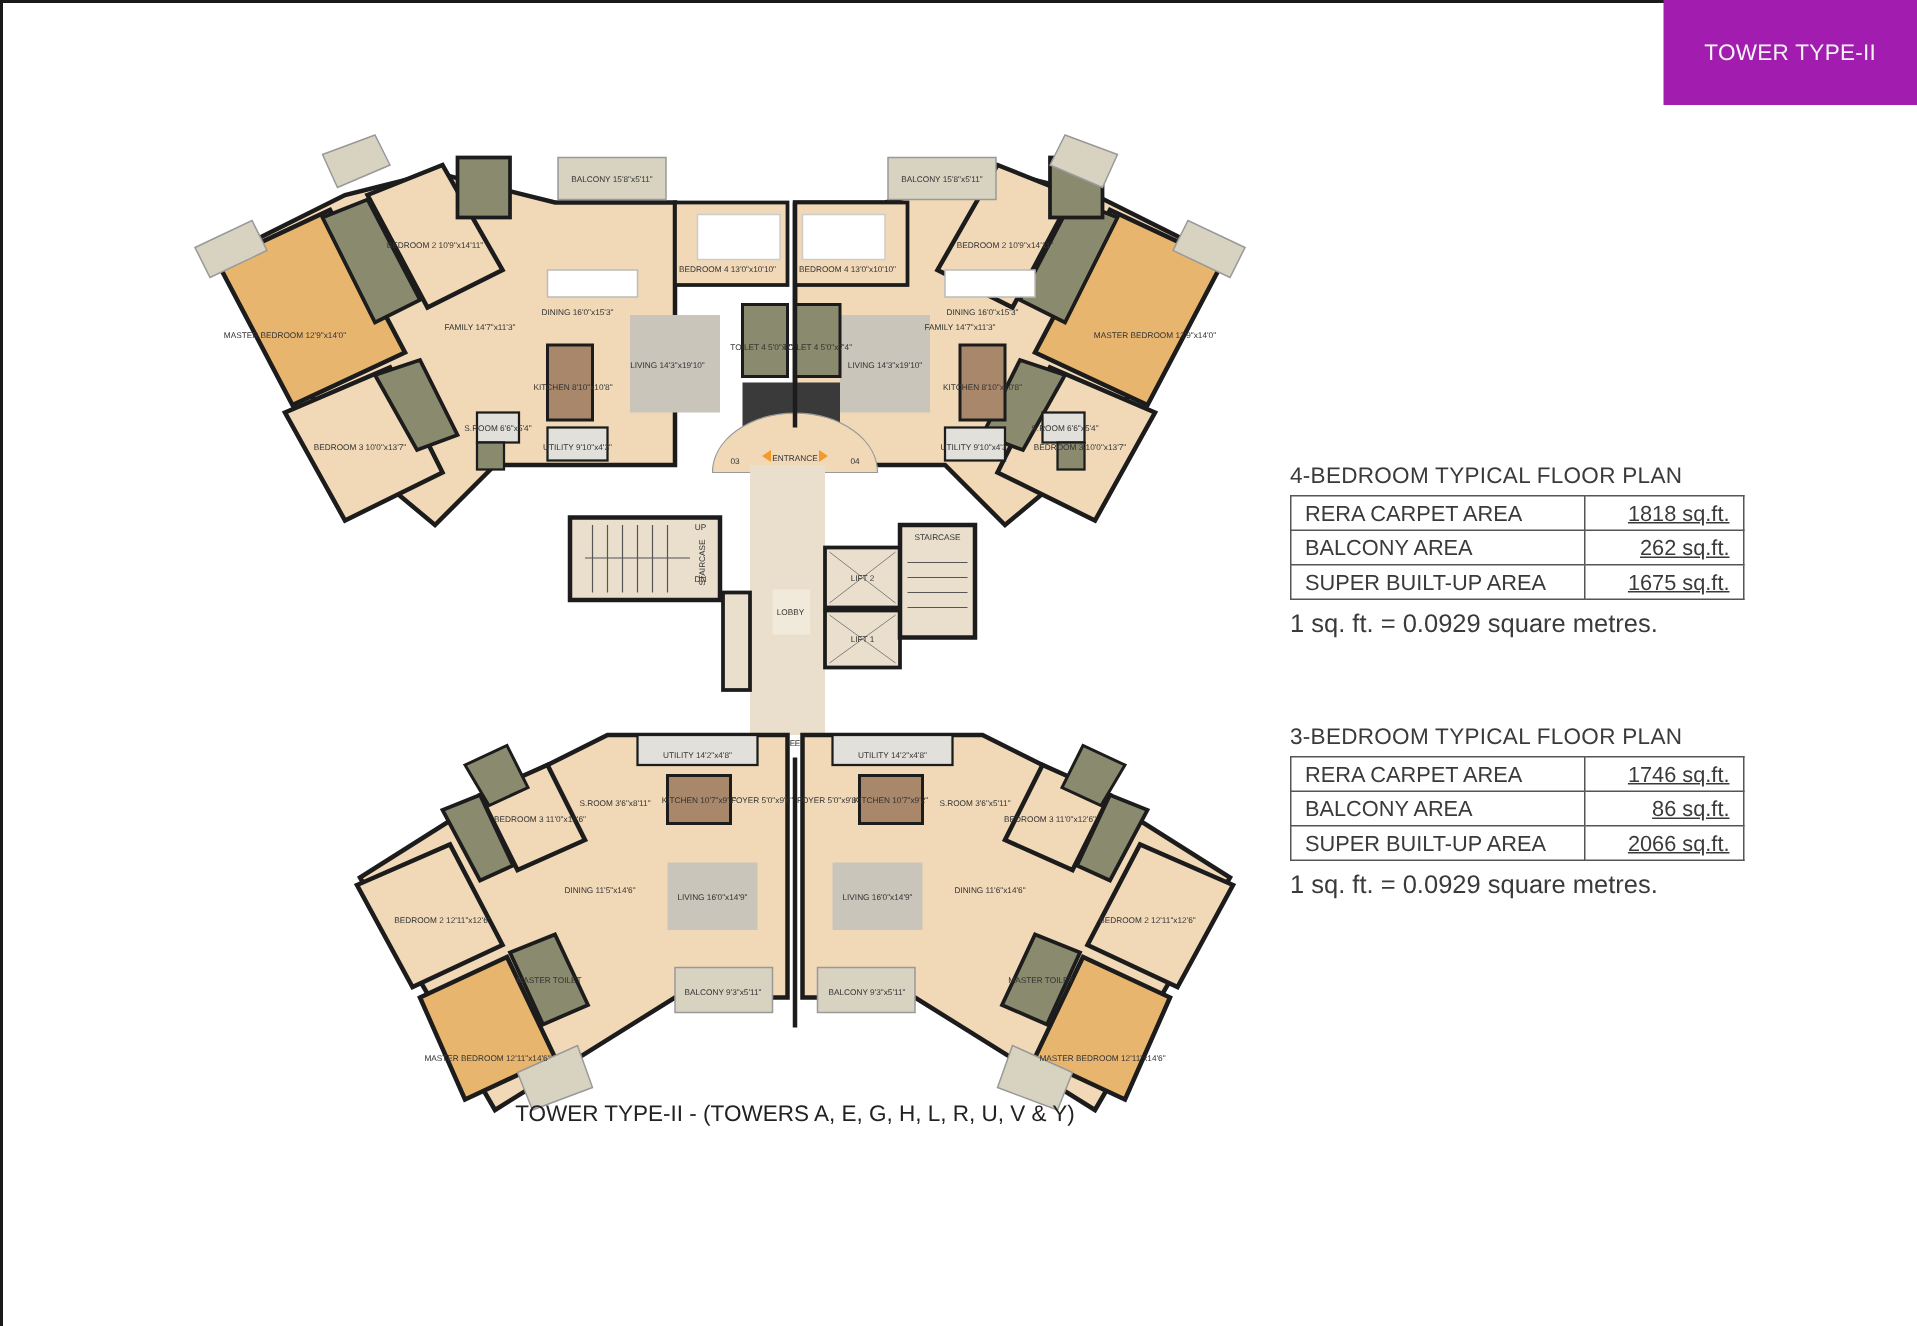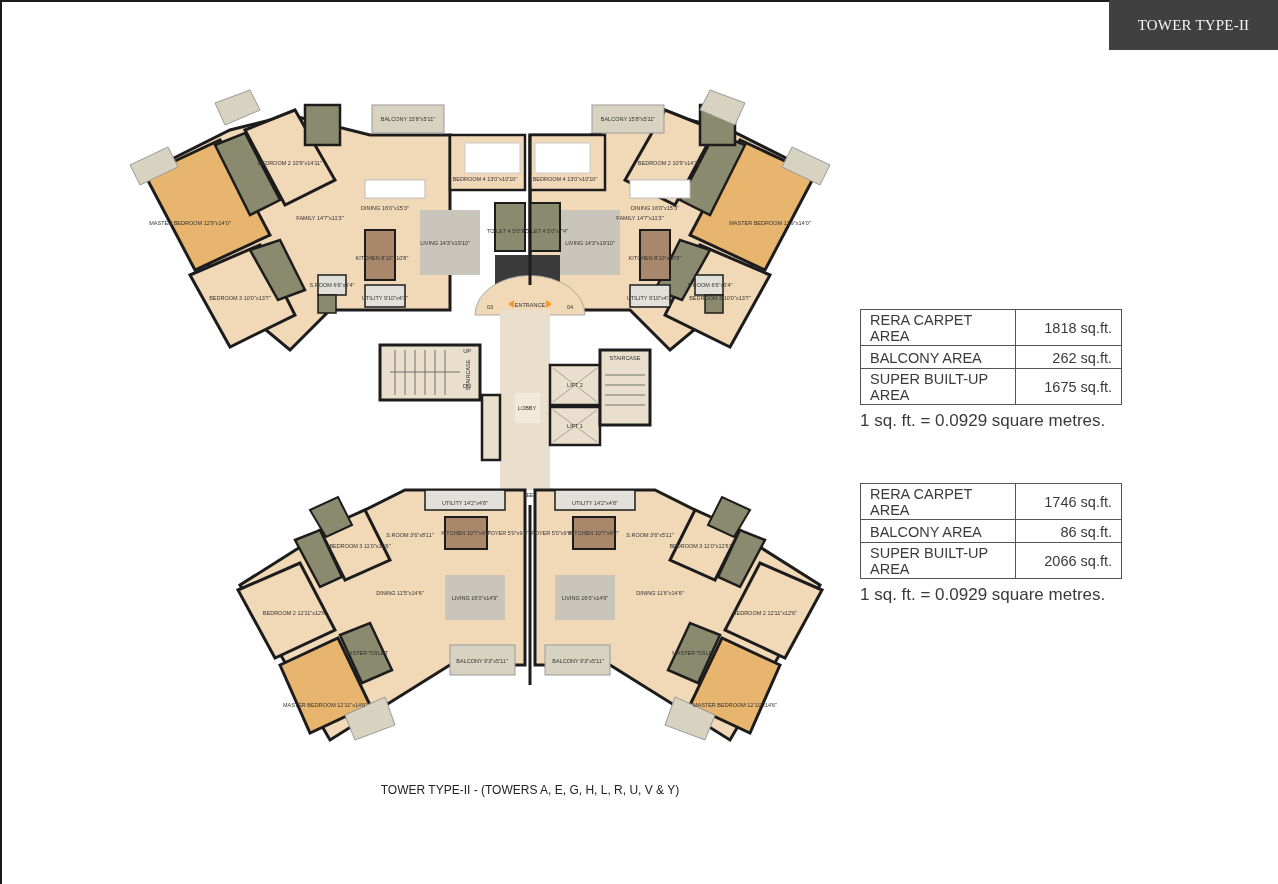--- a/index.html
+++ b/index.html
@@ -1,30 +1,30 @@
 <!DOCTYPE html>
 <html><head>
 <meta charset="utf-8">
 <style>
   * { box-sizing: border-box; margin: 0; padding: 0; }
   html, body { width: 1278px; height: 884px; background: #ffffff; overflow: hidden; }
   body { position: relative; font-family: "Liberation Sans", sans-serif; color: #2b2b2b; }
   .frame-top { position: absolute; left: 0; top: 0; width: 1278px; height: 2px; background: #1a1a1a; }
   .frame-left { position: absolute; left: 0; top: 0; width: 2px; height: 884px; background: #1a1a1a; }
-  .tower-tag { position: absolute; left: 1109px; top: 0; width: 169px; height: 50px; background: #404040; color: #f4f4f4; font-size: 15px; display: flex; align-items: center; justify-content: center; letter-spacing: 0.2px; font-family: Liberation Serif, serif; }
+  .tower-tag { position: absolute; left: 1109px; top: 0; width: 169px; height: 70px; background: #a21caf; color: #f4f4f4; font-size: 15px; display: flex; align-items: center; justify-content: center; letter-spacing: 0.2px; }
   .plan-wrap { position: absolute; left: 120px; top: 85px; width: 720px; height: 670px; }
   .plan-svg { width: 100%; height: 100%; display: block; }
   .room-label { font-family: "Liberation Sans", sans-serif; font-size: 5.5px; fill: #333; text-anchor: middle; }
   .spec-block { position: absolute; left: 860px; width: 305px; }
   .spec-title { font-size: 15px; color: #3a3a3a; letter-spacing: 0.2px; margin-bottom: 4px; }
-  table.spec { border-collapse: collapse; width: 262px; }
+  table.spec { border-collapse: collapse; width: 303px; }
   table.spec td { border: 1px solid #555; font-size: 14.5px; color: #3a3a3a; padding: 2px 9px 1px 9px; height: 23px; }
-  table.spec td.val { text-align: right; width: 106px; }
+  table.spec td.val { text-align: right; width: 106px; text-decoration: underline; }
   .spec-note { font-size: 17px; color: #3a3a3a; margin-top: 6px; }
-  .caption { position: absolute; left: 300px; top: 780px; width: 460px; text-align: center; font-size: 12px; line-height: 20px; color: #222; }
+  .caption { position: absolute; left: 300px; top: 733px; width: 460px; text-align: center; font-size: 15px; line-height: 20px; color: #222; }
 </style>
 </head>
 <body>
 
 <div class="frame-top"></div>
 <div class="frame-left"></div>
 
 <div class="tower-tag">TOWER TYPE-II</div>
 
 <div class="plan-wrap">
@@ -219,40 +219,42 @@
       <text class="room-label" x="574" y="570">MASTER TOILET</text>
       <text class="room-label" x="615" y="622">MASTER BEDROOM 12'11"x14'6"</text>
     </g>
 
     <line x1="410" y1="420" x2="410" y2="600" stroke="#1c1c1c" stroke-width="3"></line>
     <line x1="410" y1="50" x2="410" y2="200" stroke="#1c1c1c" stroke-width="3"></line>
   </svg>
 </div>
 
 <div class="spec-block" style="top:309px;">
+  <div class="spec-title">4-BEDROOM TYPICAL FLOOR PLAN</div>
   <table class="spec">
     <tbody>
         <tr>
       <td>RERA CARPET AREA</td>
       <td class="val">1818 sq.ft.</td>
     </tr>
     <tr>
       <td>BALCONY AREA</td>
       <td class="val">262 sq.ft.</td>
     </tr>
     <tr>
       <td>SUPER BUILT-UP AREA</td>
       <td class="val">1675 sq.ft.</td>
     </tr>
   </tbody>
     </table>
   <div class="spec-note">1 sq. ft. = 0.0929 square metres.</div>
 </div>
 
 <div class="spec-block" style="top:483px;">
+  <div class="spec-title">3-BEDROOM TYPICAL FLOOR PLAN</div>
   <table class="spec">
     <tbody>
         <tr>
       <td>RERA CARPET AREA</td>
       <td class="val">1746 sq.ft.</td>
     </tr>
     <tr>
       <td>BALCONY AREA</td>
       <td class="val">86 sq.ft.</td>
     </tr>

